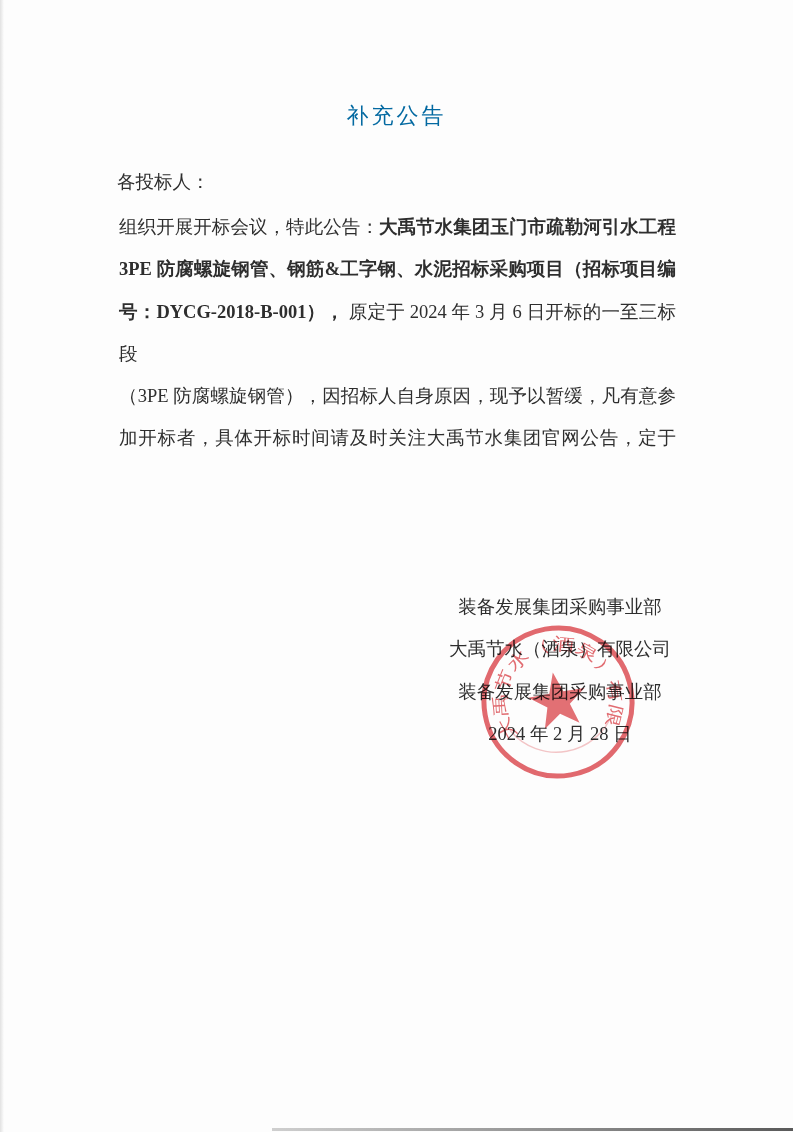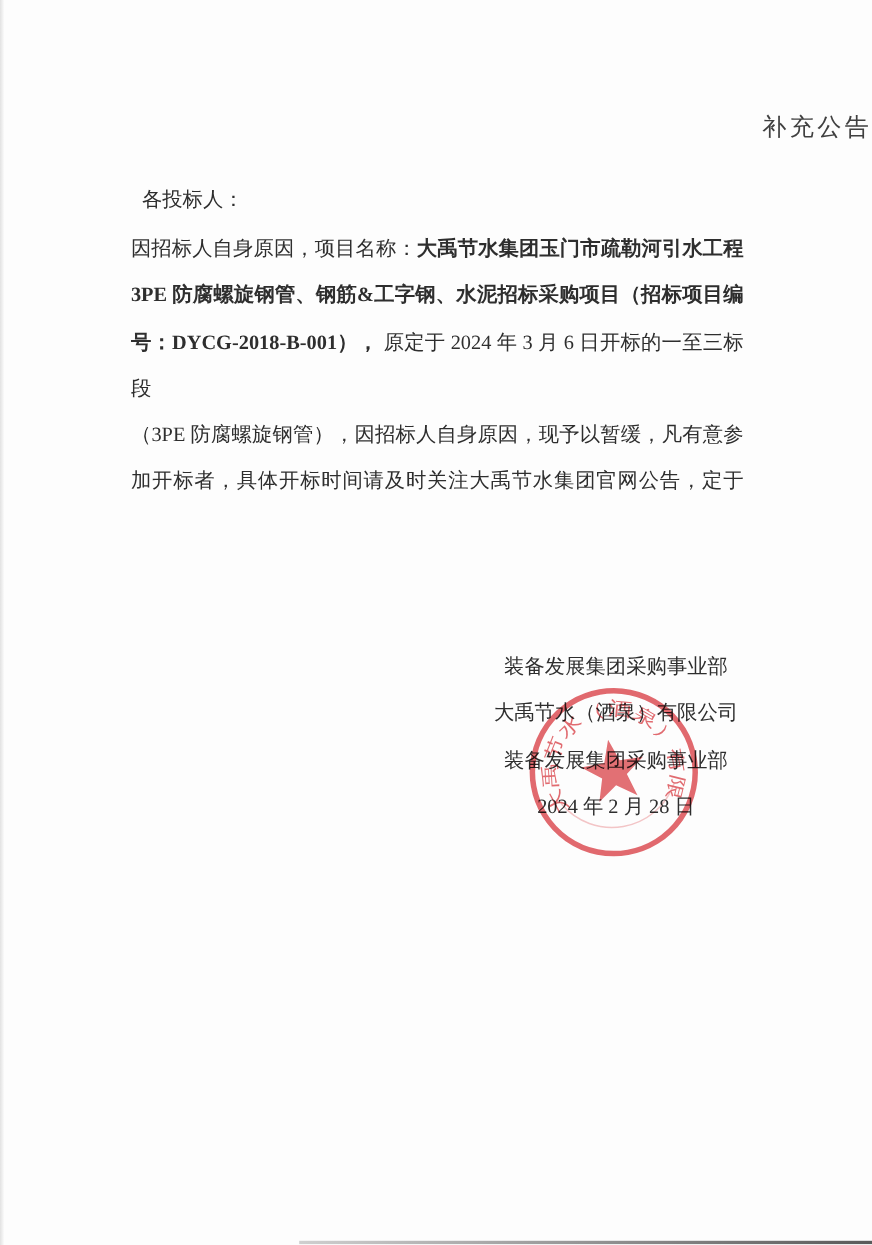--- a/index.html
+++ b/index.html
@@ -19,29 +19,29 @@
     position: absolute; left: 0; top: 0; bottom: 0; width: 4px;
     background: linear-gradient(to right, rgba(175,175,175,0.35), rgba(175,175,175,0));
   }
   .edge-bottom {
     position: absolute; left: 272px; right: 0; bottom: 1px; height: 3px;
     background: linear-gradient(to right, rgba(70,70,70,0.25), rgba(35,35,35,0.75));
   }
   .doc-title {
     position: absolute;
     top: 103px; left: 0; right: 0;
-    text-align: right;
+    text-align: center;
     font-size: 22px;
     letter-spacing: 3px;
     line-height: 1.2;
-    color: #404040;
+    color: #0369a1;
   }
   .salutation {
     position: absolute;
-    top: 171px; left: 129px;
+    top: 171px; left: 117px;
     font-size: 18.5px;
     line-height: 1.2;
     text-align: center;
   }
   .body-text {
     position: absolute;
     top: 206px; left: 119px;
     width: 557px;
     font-size: 18.5px;
   }
@@ -83,21 +83,21 @@
 <div class="page">
 
   <div class="edge-left"></div>
   <div class="edge-bottom"></div>
 
   <div class="doc-title">补充公告</div>
 
   <div class="salutation">各投标人：</div>
 
   <div class="body-text">
-    <div class="line"><span class="seg-normal">因招标人自身原因，项目名称：</span><span class="seg-em">大禹节水集团玉门市疏勒河引水工程</span></div>
+    <div class="line"><span class="seg-normal">组织开展开标会议，特此公告：</span><span class="seg-em">大禹节水集团玉门市疏勒河引水工程</span></div>
     <div class="line"><span class="seg-em">3PE 防腐螺旋钢管、钢筋&amp;工字钢、水泥招标采购项目（招标项目编</span></div>
     <div class="line"><span class="seg-em">号：DYCG-2018-B-001）， </span><span class="seg-normal">原定于 2024 年 3 月 6 日开标的一至三标段</span></div>
     <div class="line"><span class="seg-normal">（3PE 防腐螺旋钢管），因招标人自身原因，现予以暂缓，凡有意参</span></div>
     <div class="line"><span class="seg-normal">加开标者，具体开标时间请及时关注大禹节水集团官网公告，定于</span></div>
   </div>
 
   <div class="signature">
     <div class="sig-line">装备发展集团采购事业部</div>
     <div class="sig-line">大禹节水（酒泉）有限公司</div>
     <div class="sig-line">装备发展集团采购事业部</div>

